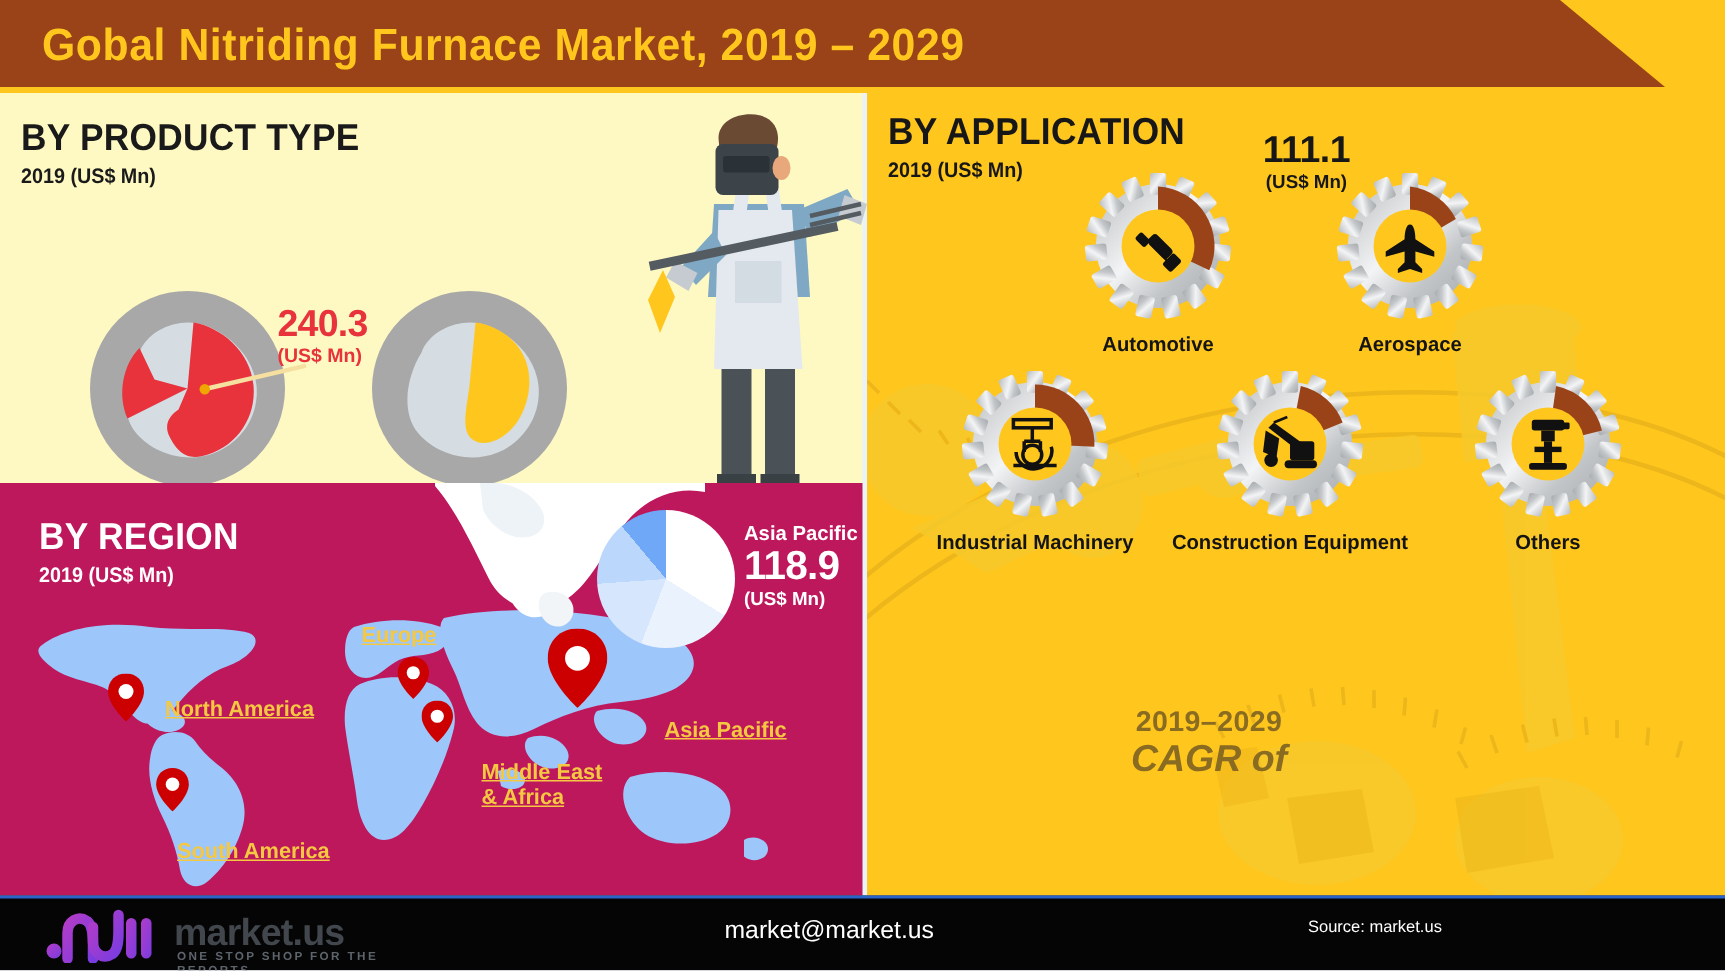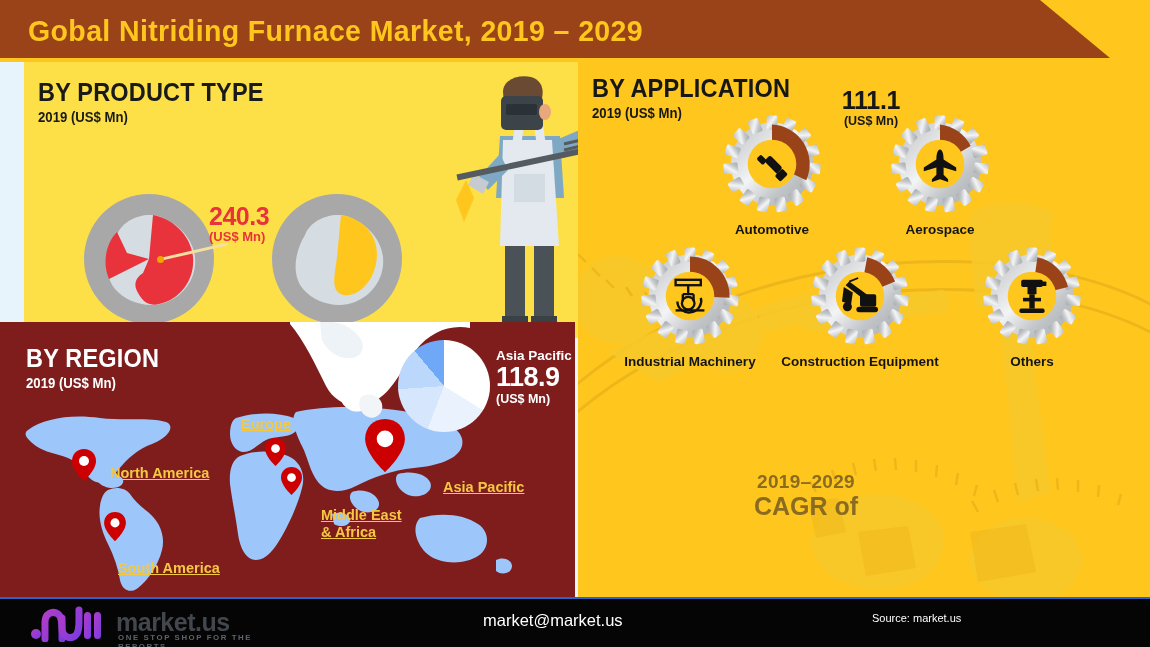--- a/index.html
+++ b/index.html
@@ -15,22 +15,22 @@
   
   .header { position:absolute; left:0; top:0; width:1150px; height:62px; background:#FFC61E; overflow:hidden; }
   .header-brown { position:absolute; left:0; top:0; width:1150px; height:58px; background:#9B4318;
     clip-path: polygon(0 0, 1040px 0, 1110px 58px, 0 58px); }
   .header-title { position:absolute; left:28px; top:14px; font-size:30px; font-weight:bold; color:#FFC61E;
     letter-spacing:0.4px; font-family:"Liberation Sans", sans-serif; white-space:nowrap;
     transform:scaleX(0.95); transform-origin:left center; }
   .header-underline { position:absolute; left:0; top:58px; width:1150px; height:4px; background:#FFC61E; }
 
   
-  .panel-product { position:absolute; left:0; top:62px; width:575px; height:276px; background:#fde047;margin-left:24px; }
-  .panel-region  { position:absolute; left:0; top:322px; width:575px; height:275px; background:#7f1d1d; overflow:hidden; }
+  .panel-product { position:absolute; left:0; top:62px; width:575px; height:276px; background:#fef9c3; }
+  .panel-region  { position:absolute; left:0; top:322px; width:575px; height:275px; background:#be185d; overflow:hidden; }
   .panel-app     { position:absolute; left:578px; top:62px; width:572px; height:535px; background:#FFC61E; overflow:hidden; }
 
   
   .sec-title { font-weight:bold; line-height:1; font-family:"Liberation Sans", sans-serif; }
   .sec-h1 { font-size:25px; letter-spacing:0.2px; transform:scaleX(0.94); transform-origin:left center; }
   .sec-h2 { font-size:14px; font-weight:bold; margin-top:5px; transform:scaleX(0.94); transform-origin:left center;}
 
   .pt-head { position:absolute; left:14px; top:18px; color:#1a1a1a; }
   .reg-head { position:absolute; left:26px; top:24px; color:#ffffff; }
   .app-head { position:absolute; left:14px; top:14px; color:#171717; }
@@ -70,21 +70,21 @@
   
   .gear { position:absolute; }
   .gear-label { position:absolute; font-size:13.5px; font-weight:bold; color:#141414; text-align:center;
     white-space:nowrap; transform:translateX(-50%); }
   .app-value { position:absolute; left:238px; top:26px; color:#171717; text-align:center; width:110px; }
   .app-value .n { font-size:25px; font-weight:bold; line-height:1; letter-spacing:-0.3px;}
   .app-value .u { font-size:12.5px; font-weight:bold; line-height:1.4; }
 
   .cagr { position:absolute; left:128px; top:410px; width:200px; text-align:center; color:#8A6B22; font-weight:bold; }
   .cagr .c1 { font-size:19px; line-height:1.1; letter-spacing:0.3px;}
-  .cagr .c2 { font-size:25px; line-height:1.05; }
+  .cagr .c2 { font-size:25px; line-height:1.05;font-style:italic; }
   .cagr .c3 { font-size:38px; line-height:1; }
   .app-bg { position:absolute; left:0; top:0; width:572px; height:535px; }
 
   
   .footer { position:absolute; left:0; top:597px; width:1150px; height:50px; background:#050505; }
   .footer-rule { position:absolute; left:0; top:597px; width:1150px; height:2px; background:#2b63c9; }
   .logo-wrap { position:absolute; left:30px; top:606px; width:235px; height:38px; }
   .logo-text { position:absolute; left:86px; top:2px; font-size:25px; font-weight:bold; color:#41474d; letter-spacing:-0.5px; }
   .logo-tag { position:absolute; left:88px; top:27px; font-size:7.8px; font-weight:bold; color:#5d646b; letter-spacing:1.6px; }
   .f-email { position:absolute; left:483px; top:611px; font-size:16.5px; color:#ffffff; }

